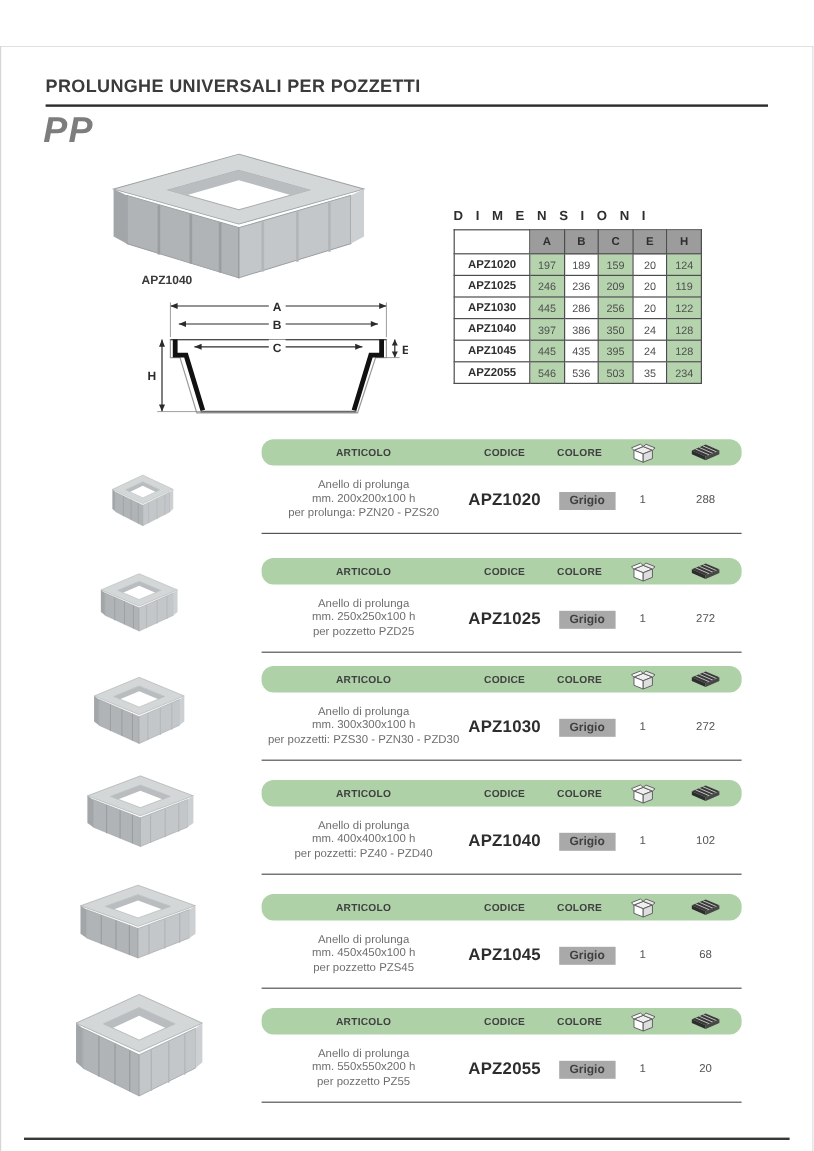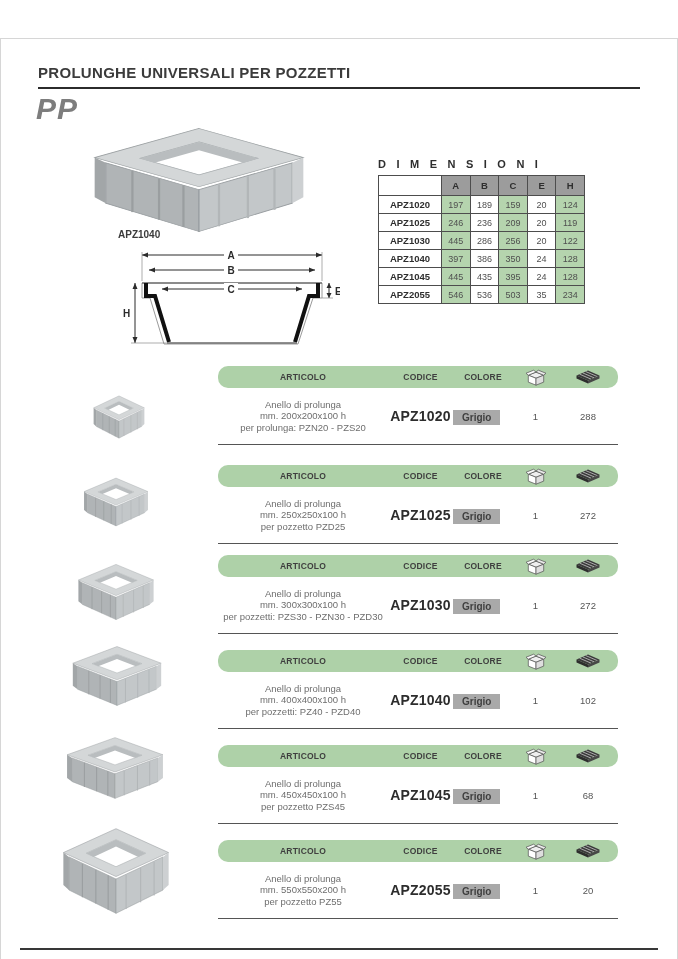--- a/index.html
+++ b/index.html
@@ -11,36 +11,36 @@
   }
   
   .title{position:absolute;left:38px;top:26px;font-size:15px;font-weight:bold;color:#3b3b3b;letter-spacing:.3px;}
   .title-rule{position:absolute;left:38px;top:49px;width:602px;border-top:2px solid #2b2b2b;}
   .pp-logo{position:absolute;left:36px;top:54px;font-size:30px;font-weight:bold;font-style:italic;color:#7d7d7d;letter-spacing:1px;}
   
   .hero-img{position:absolute;left:88px;top:86px;width:222px;height:112px;}
   .hero-caption{position:absolute;left:118px;top:191px;font-size:10px;font-weight:bold;color:#3b3b3b;}
   .tech-drawing{position:absolute;left:122px;top:205px;width:218px;height:110px;}
   
-  .dim-block{position:absolute;left:378px;top:120px;width:187px;}
+  .dim-block{position:absolute;left:378px;top:136px;width:187px;}
   .dim-title{font-size:11px;font-weight:bold;color:#2e2e2e;letter-spacing:10.5px;white-space:nowrap;overflow:hidden;width:207px;}
   .dim-table{border-collapse:collapse;margin-top:5px;table-layout:fixed;width:207px;}
   .dim-table td,.dim-table th{border:1px solid #4d4d4d;text-align:center;font-size:9px;padding:0;height:17px;color:#4f4f4f;}
   .dim-table th{background:#9c9c9c;color:#2e2e2e;font-size:9.5px;height:19px;font-weight:bold;}
   .dim-table .code-col{width:62px;background:#fff;font-weight:bold;color:#2e2e2e;font-size:9.5px;}
   .dim-table td.g{background:#b5d4ae;}
   
   .section{position:absolute;left:218px;width:400px;height:78px;border-bottom:1px solid #555;}
   .sec-head{display:grid;grid-template-columns:170px 65px 60px 45px 60px;height:22px;background:#aed1a8;align-items:center;border-radius:10px;}
   .sec-head .h{font-size:8.5px;font-weight:bold;color:#3f3f3f;text-align:center;letter-spacing:.2px;}
   .sec-head .ic{display:flex;justify-content:center;align-items:center;}
   .sec-body{display:grid;grid-template-columns:170px 65px 60px 45px 60px;height:56px;align-items:center;}
   .desc{font-size:9.5px;line-height:11.5px;color:#6e6e6e;text-align:center;}
   .code{font-size:14px;font-weight:bold;color:#2d2d2d;text-align:center;letter-spacing:.2px;}
-  .badge-wrap{text-align:left;}
+  .badge-wrap{text-align:right;}
   .badge{display:inline-block;background:#a9a9a9;color:#3f3f3f;font-size:10px;font-weight:bold;padding:2px 9px;}
   .qty{font-size:9.5px;color:#555;text-align:center;}
   .thumb{position:absolute;}
   
   .footer-rule{position:absolute;left:20px;top:910px;width:638px;border-top:2px solid #383838;}
   .page-num{position:absolute;left:0;top:921px;width:650px;text-align:center;font-size:10px;color:#666;}
   svg text{font-family:"Liberation Sans","DejaVu Sans",sans-serif;}
 </style>
 </head>
 <body>

